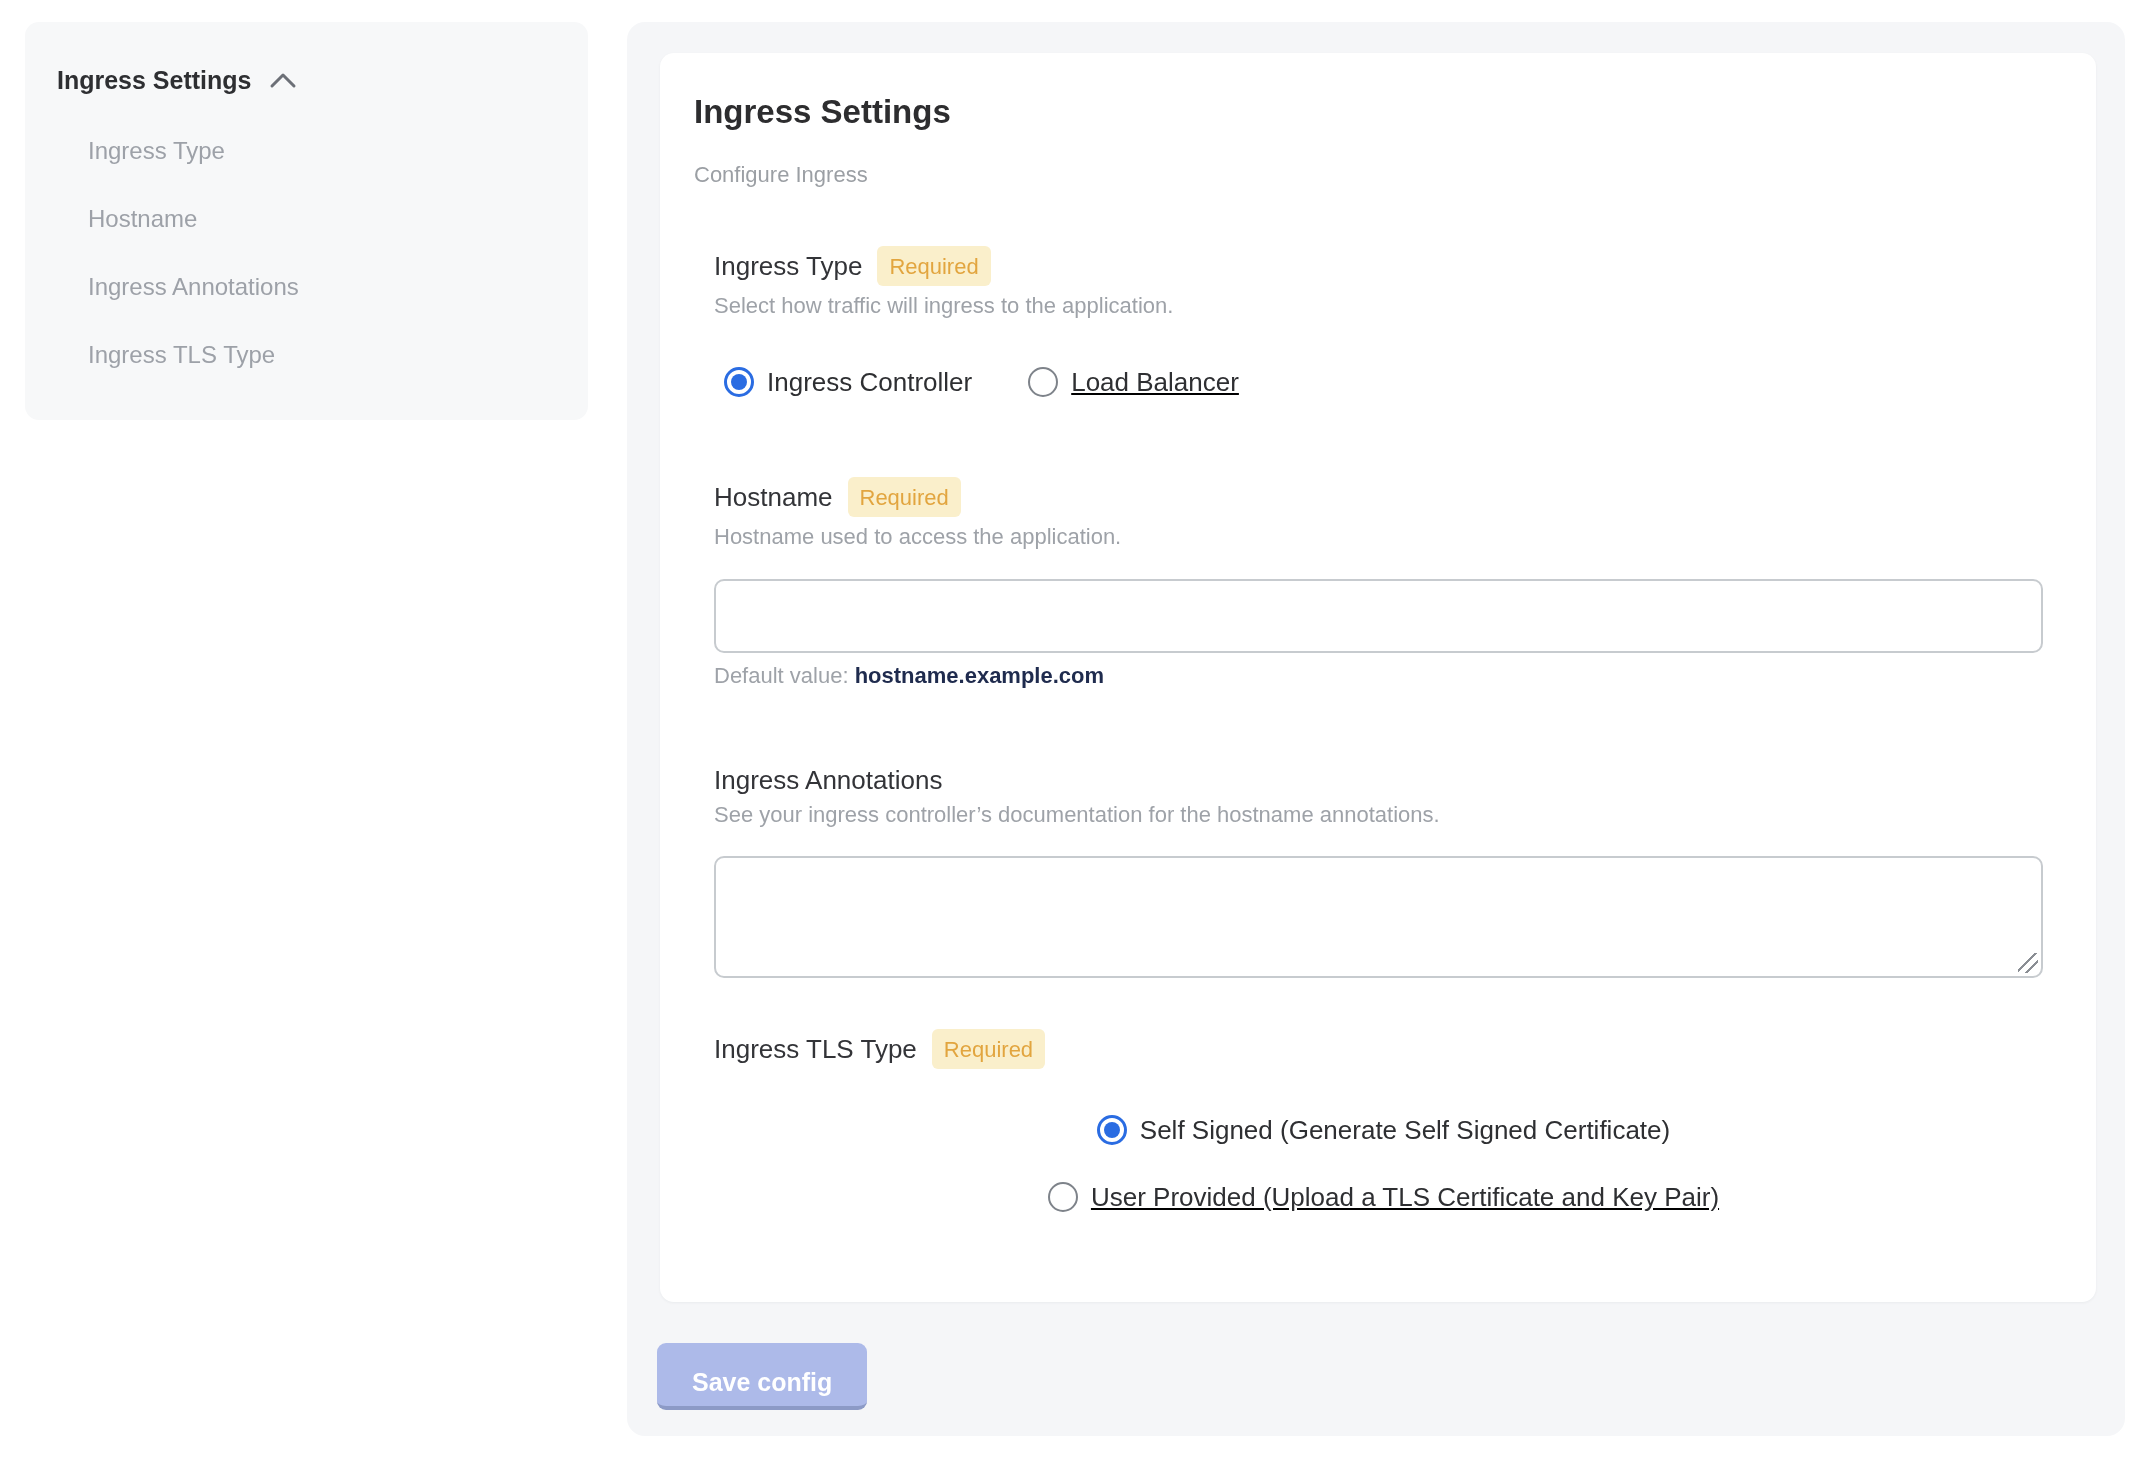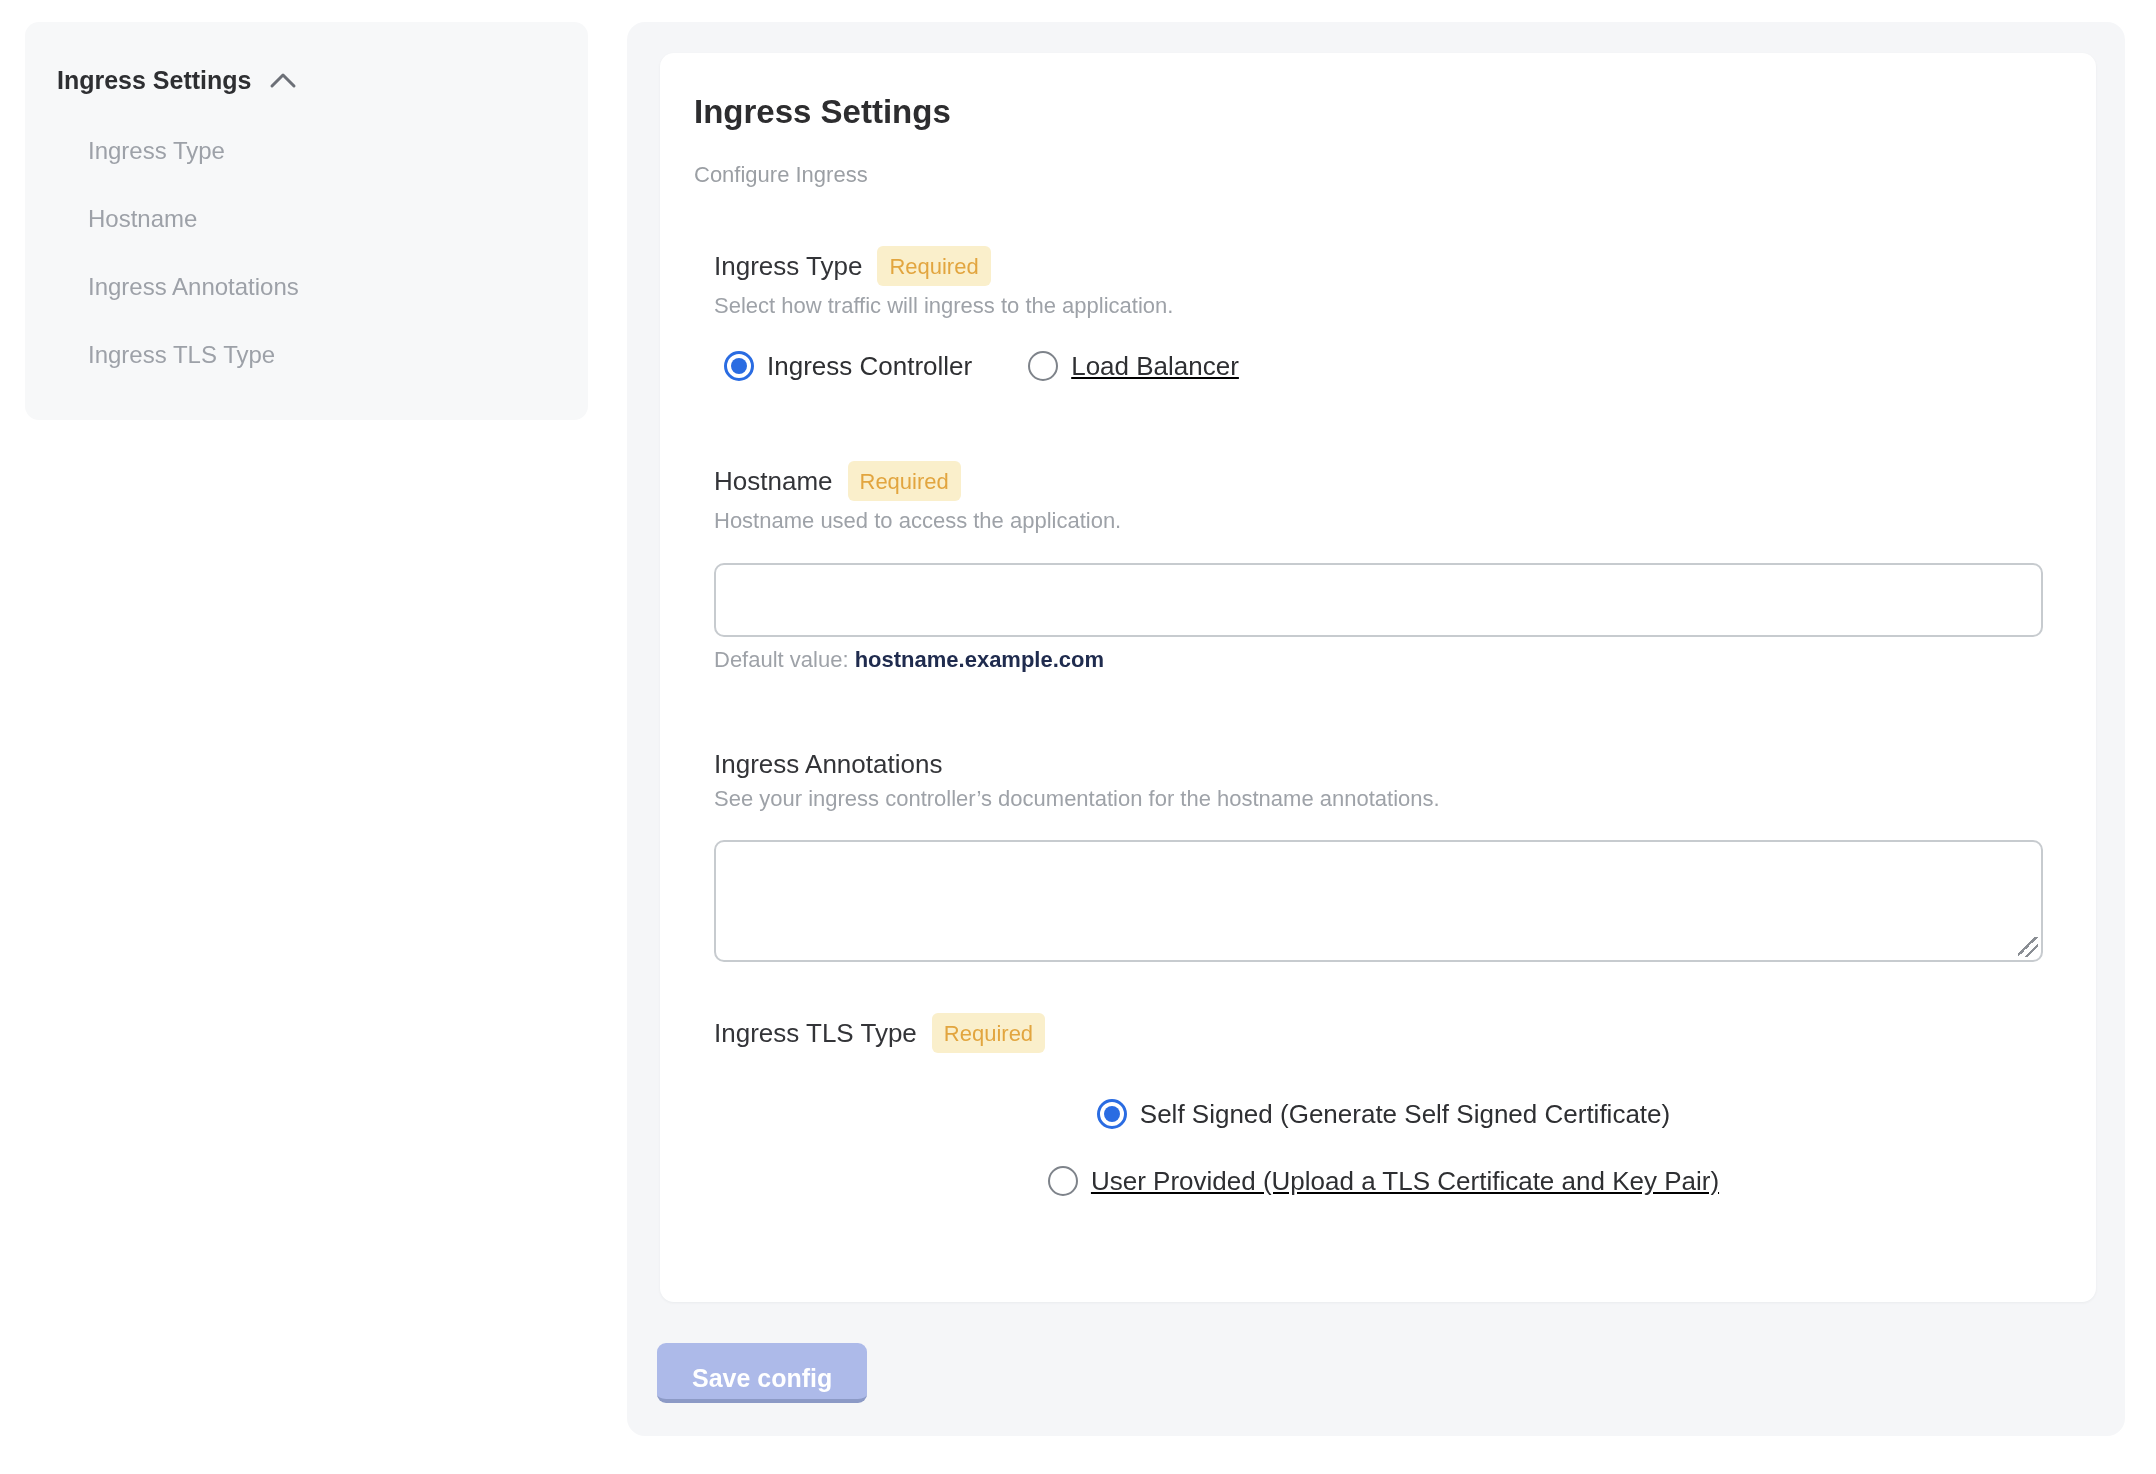--- a/index.html
+++ b/index.html
@@ -74,21 +74,21 @@
     line-height: 22px;
     padding: 10px 12px 8px 12px;
     border-radius: 6px;
   }
   .field-desc {
     margin-top: 7px;
     font-size: 22px; color: #9ea2a8;
     line-height: 26px;
   }
 
-  .radio-row-inline { display: flex; align-items: flex-end; margin-top: 32px; padding-left: 10px; }
+  .radio-row-inline { display: flex; align-items: flex-end; margin-top: 48px; padding-left: 10px; }
   .radio-option { display: flex; align-items: center; cursor: pointer; }
   .radio-option + .radio-option { margin-left: 56px; text-decoration: underline; }
   .radio-circle {
     width: 30px; height: 30px; flex: 0 0 30px;
     border-radius: 50%;
     border: 2.5px solid #7e838a;
     background: #ffffff;
     position: relative;
   }
   .radio-circle.selected { border: 3px solid #2a6ce2; }
@@ -151,21 +151,21 @@
   }
 
   .section-tls { margin-top: 51px; }
   .radio-stack { padding-left: 10px; }
   .radio-stack .radio-option { margin-left: 0; margin-top: 46px; justify-content: center; }
   .radio-stack .radio-option + .radio-option { margin-top: 37px; }
 
   .save-button {
     position: absolute;
     left: 30px; top: 1321px;
-    height: 60px;
+    height: 67px;
     padding: 18px 35px 3px 35px;
     background: #adbae9;
     border: none;
     border-bottom: 4px solid #8c9ac6;
     border-radius: 9px;
     color: #ffffff;
     font-size: 25px; font-weight: 700;
     font-family: "Liberation Sans", "DejaVu Sans", sans-serif;
     cursor: pointer;
   }

